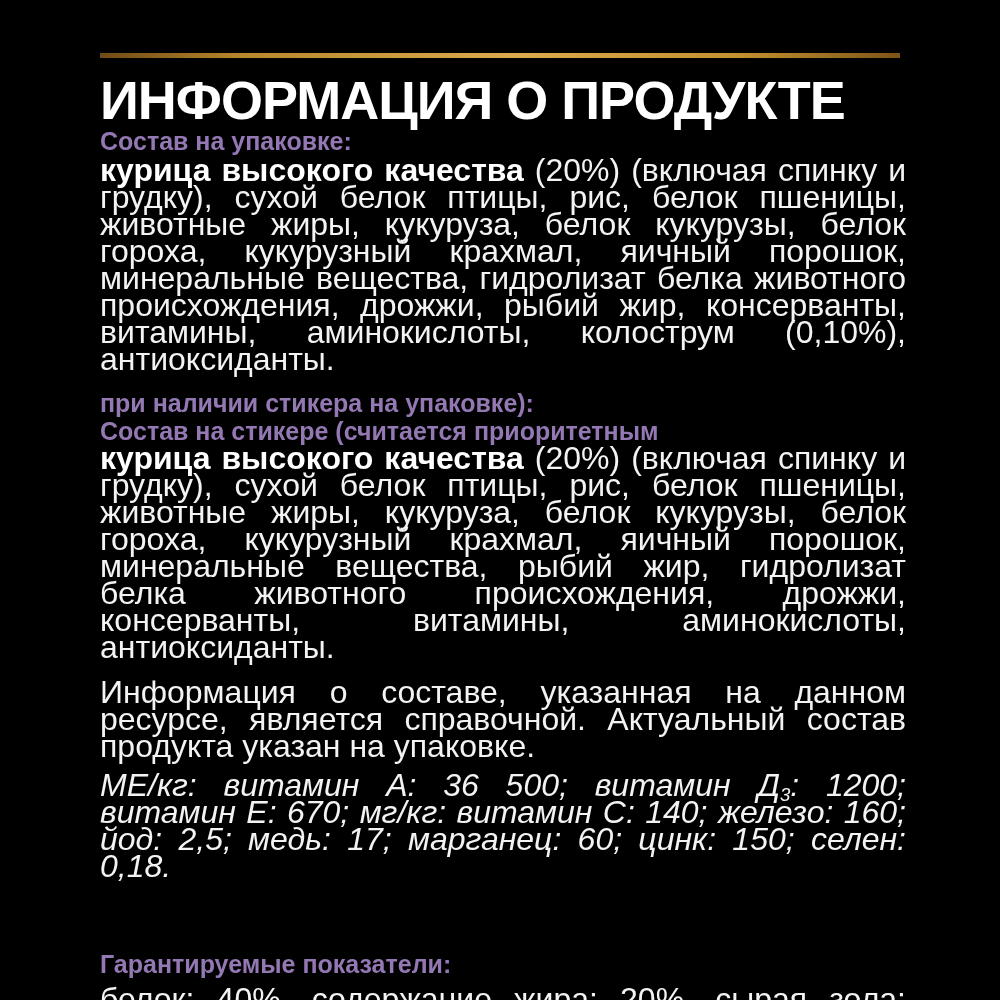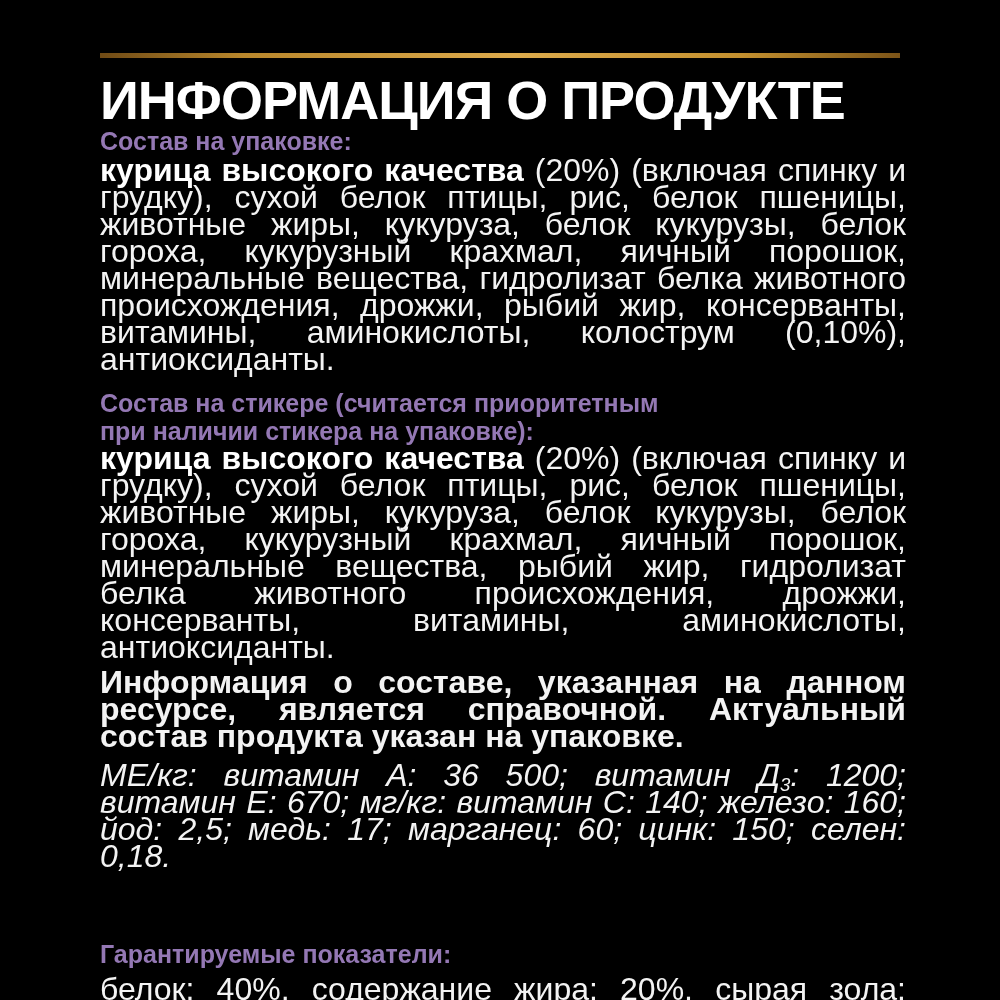--- a/index.html
+++ b/index.html
@@ -54,21 +54,21 @@
   p strong { font-weight: bold; color: #ffffff; }
   sub {
     font-size: 0.58em;
     line-height: 0;
     vertical-align: -0.25em;
   }
   .mt-s1-head { }
   .mt-s1-body { margin-top: 2px; }
   .mt-s2-head { margin-top: 16px; }
   .mt-s2-body { margin-top: 0px; }
-  .mt-note    { margin-top: 8px; font-weight: bold; }
+  .mt-note    { margin-top: 18px; }
   .mt-s3-head { margin-top: 51px; }
   .mt-s3-body { margin-top: 12px; font-style: italic; }
   .mt-s4-head { margin-top: 70px; }
   .mt-s4-body { margin-top: 8px; }
 </style>
 </head>
 <body>
 
 <div class="page">
   <div class="content">
@@ -77,22 +77,22 @@
 
     <h1>ИНФОРМАЦИЯ О ПРОДУКТЕ</h1>
 
     <section>
       <h2 class="mt-s1-head">Состав на упаковке:</h2>
       <p class="mt-s1-body"><strong>курица высокого качества</strong><span> (20%) (включая спинку и грудку), сухой белок птицы, рис, белок пшеницы, животные жиры, кукуруза, белок кукурузы, белок гороха, кукурузный крахмал, яичный порошок, минеральные вещества, гидролизат белка животного происхождения, дрожжи, рыбий жир, консерванты, витамины, аминокислоты, колострум (0,10%), антиоксиданты.</span></p>
     </section>
 
     <section>
       <h2 class="mt-s2-head">
+        <div>при наличии стикера на упаковке):</div>
         <div>Состав на стикере (считается приоритетным</div>
-        <div>при наличии стикера на упаковке):</div>
       </h2>
       <p class="mt-s2-body"><strong>курица высокого качества</strong><span> (20%) (включая спинку и грудку), сухой белок птицы, рис, белок пшеницы, животные жиры, кукуруза, белок кукурузы, белок гороха, кукурузный крахмал, яичный порошок, минеральные вещества, рыбий жир, гидролизат белка животного происхождения, дрожжи, консерванты, витамины, аминокислоты, антиоксиданты.</span></p>
     </section>
 
     <p class="mt-note">Информация о составе, указанная на данном ресурсе, является справочной. Актуальный состав продукта указан на упаковке.</p>
 
     <section>
       <p class="mt-s3-body"><span>МЕ/кг: витамин А: 36 500; витамин Д</span><sub>3</sub><span>: 1200; витамин Е: 670; мг/кг: витамин С: 140; железо: 160; йод: 2,5; медь: 17; марганец: 60; цинк: 150; селен: 0,18.</span></p>
     </section>
 

